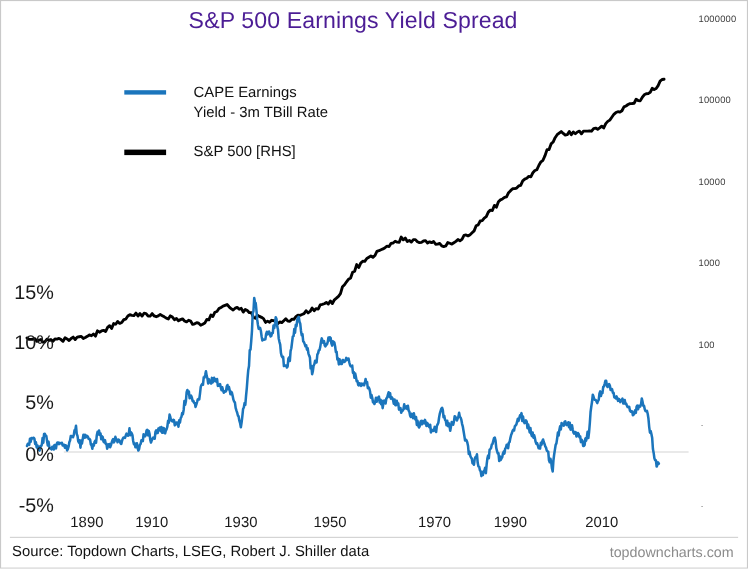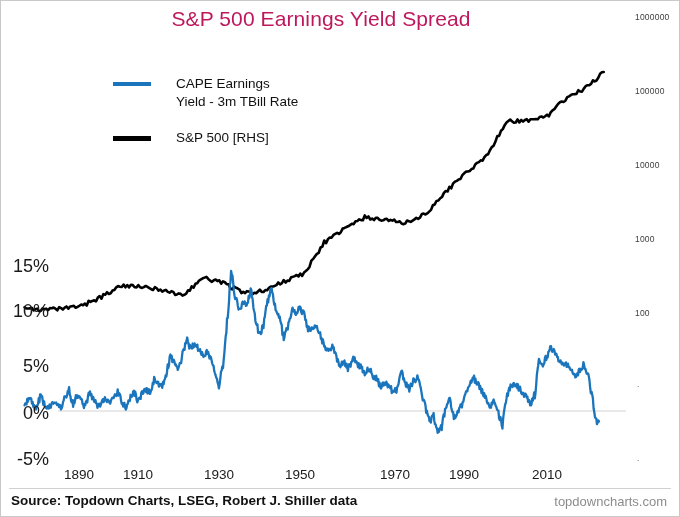--- a/index.html
+++ b/index.html
@@ -24,21 +24,21 @@
     border: 1px solid #c9c9c9;
   }
   #chart-title {
     position: absolute;
     left: 0;
     top: 6px;
     width: 640px;
     text-align: center;
     font-size: 21px;
     font-weight: 400;
-    color: #be185d;
+    color: #4c1d95;
     letter-spacing: 0.1px;
   }
   #plot-svg {
     position: absolute;
     left: 0;
     top: 0;
   }
   .axis-label {
     position: absolute;
     font-size: 18px;
@@ -92,21 +92,20 @@
     top: 487px;
     height: 1px;
     background: #d0d0d0;
   }
   #source-text {
     position: absolute;
     left: 10px;
     top: 492px;
     font-size: 13.5px;
     color: #111111;
-    font-weight: bold;
   }
   #watermark {
     position: absolute;
     right: 12px;
     top: 493px;
     font-size: 13px;
     color: #8c8c8c;
   }
   .tiny-dot {
     position: absolute;
@@ -144,21 +143,21 @@
   <div class="axis-label y-right-label" style="left:634px; top:159px;">10000</div>
   <div class="axis-label y-right-label" style="left:634px; top:233px;">1000</div>
   <div class="axis-label y-right-label" style="left:634px; top:307px;">100</div>
   <div class="tiny-dot" style="left:636px; top:378px;">.</div>
   <div class="tiny-dot" style="left:636px; top:452px;">.</div>
 
   <div class="axis-label x-tick-label" style="left:48px; top:466px;">1890</div>
   <div class="axis-label x-tick-label" style="left:107px; top:466px;">1910</div>
   <div class="axis-label x-tick-label" style="left:188px; top:466px;">1930</div>
   <div class="axis-label x-tick-label" style="left:269px; top:466px;">1950</div>
-  <div class="axis-label x-tick-label" style="left:349px; top:466px;text-align:right;">1970</div>
+  <div class="axis-label x-tick-label" style="left:364px; top:466px;">1970</div>
   <div class="axis-label x-tick-label" style="left:433px; top:466px;">1990</div>
   <div class="axis-label x-tick-label" style="left:516px; top:466px;">2010</div>
 
   <div id="legend">
     <div class="legend-row">
       <div class="legend-swatch" style="background:#1b75bc;"></div>
       <div class="legend-text">
         <div>CAPE Earnings</div>
         <div>Yield - 3m TBill Rate</div>
       </div>

